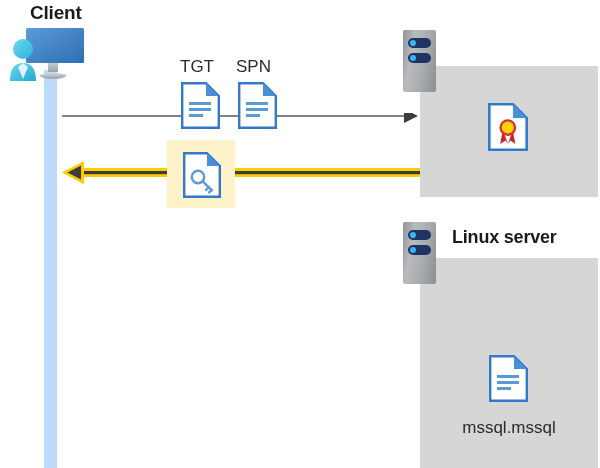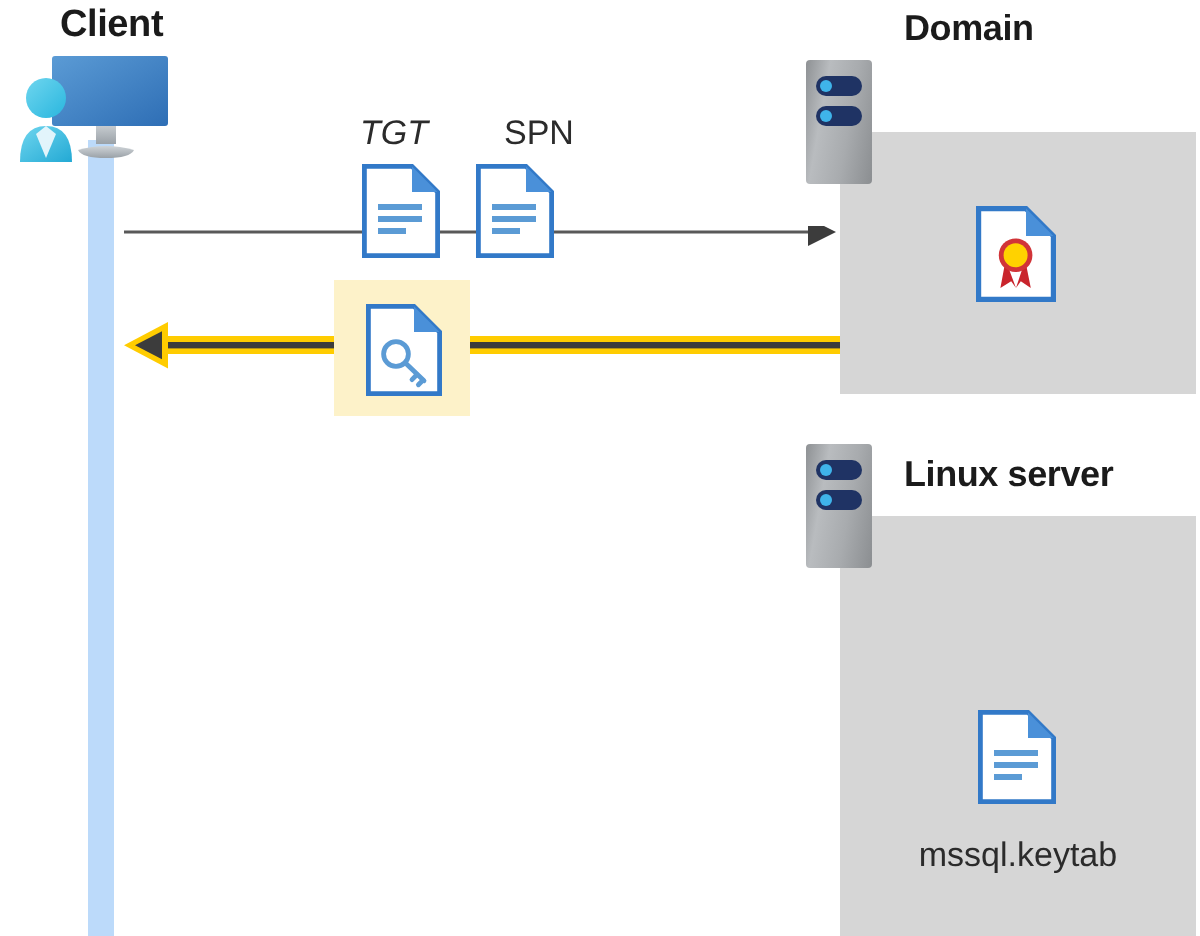--- a/index.html
+++ b/index.html
@@ -15,22 +15,22 @@
 
   
   .title{
     font-weight:bold;color:#1b1b1b;letter-spacing:-0.2px;
   }
   #client-title{left:30px;top:2px;font-size:19px;}
   #dc-title{left:452px;top:4px;font-size:18px;line-height:21px;width:140px;}
   #linux-title{left:452px;top:227px;font-size:18px;line-height:21px;width:150px;}
 
   .doclabel{font-size:17px;color:#2b2b2b;}
-  #tgt-label{left:180px;top:57px;font-style:italic;}
-  #spn-label{left:252px;top:57px;}
+  #tgt-label{left:180px;top:57px;}
+  #spn-label{left:236px;top:57px;}
 
   #keytab-label{
     left:420px;top:418px;width:178px;text-align:center;
     font-size:17px;color:#2b2b2b;
   }
 
   
   #client-lifeline{
     left:44px;top:70px;width:13px;height:398px;
     background:#bcdafa;
@@ -180,21 +180,20 @@
   </div>
 
   <div class="abs panel" id="dc-panel"></div>
 
   <div class="abs rack" id="dc-rack">
     <div class="bar b1"></div>
     <div class="bar b2"></div>
   </div>
 
   <div class="abs title" id="dc-title">
-    <div>Domain</div>
   </div>
 
   <div class="abs" id="cert-doc">
     <svg width="40" height="48" viewBox="0 0 40 48" xmlns="http://www.w3.org/2000/svg">
       <path d="M1.3 1.3 H25 L38.7 15 V46.7 H1.3 Z" fill="#ffffff" stroke="#3279c8" stroke-width="2.6" stroke-linejoin="miter"></path>
       <path d="M25 1.3 L38.7 15 H25 Z" fill="#4a90d9"></path>
 
       <path d="M14.8 27 L12.2 41 L17.6 37.6 L20 41 Z" fill="#c9242c"></path>
       <path d="M24.6 27 L27.4 41 L22.4 37.6 L20 41 Z" fill="#c9242c"></path>
 
@@ -218,15 +217,15 @@
       <path d="M1.2 1.2 H25 L37.8 14 V45.8 H1.2 Z" fill="#ffffff" stroke="#3279c8" stroke-width="2.4" stroke-linejoin="miter"></path>
       <path d="M25 1.2 L37.8 14 H25 Z" fill="#4a90d9"></path>
       <g fill="#5b9bd5">
         <rect x="8" y="20" width="22" height="3"></rect>
         <rect x="8" y="26" width="22" height="3"></rect>
         <rect x="8" y="32" width="14" height="3"></rect>
       </g>
     </svg>
   </div>
 
-  <div class="abs" id="keytab-label">mssql.keytab</div>
+  <div class="abs" id="keytab-label">mssql.mssql</div>
 
 </div>
 
 </body></html>

